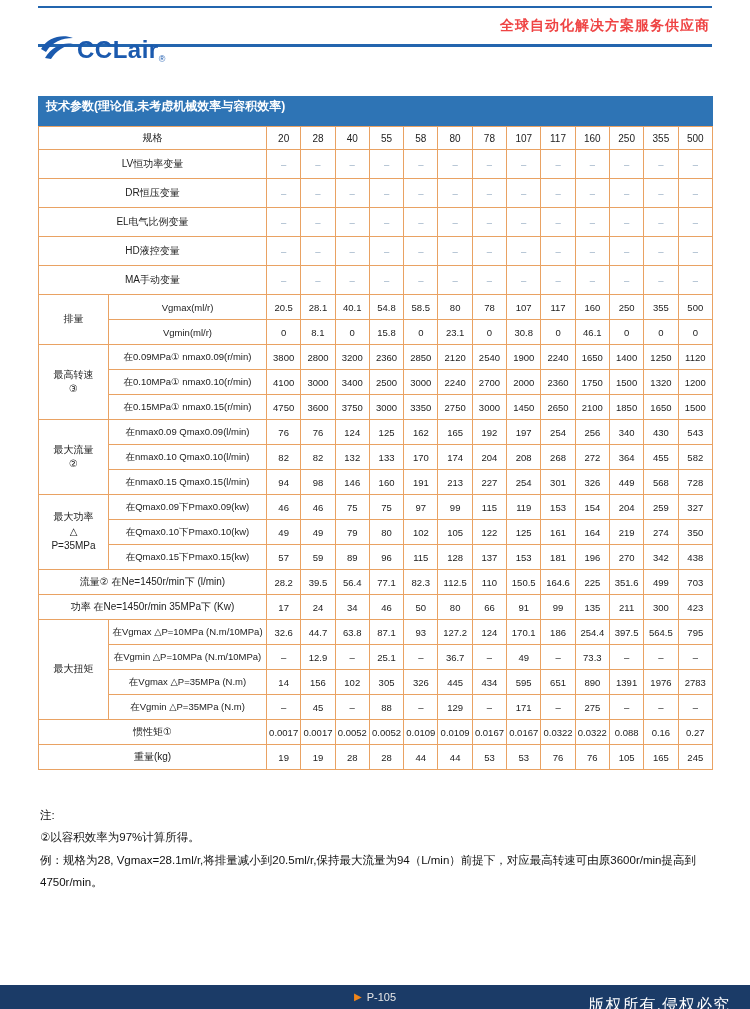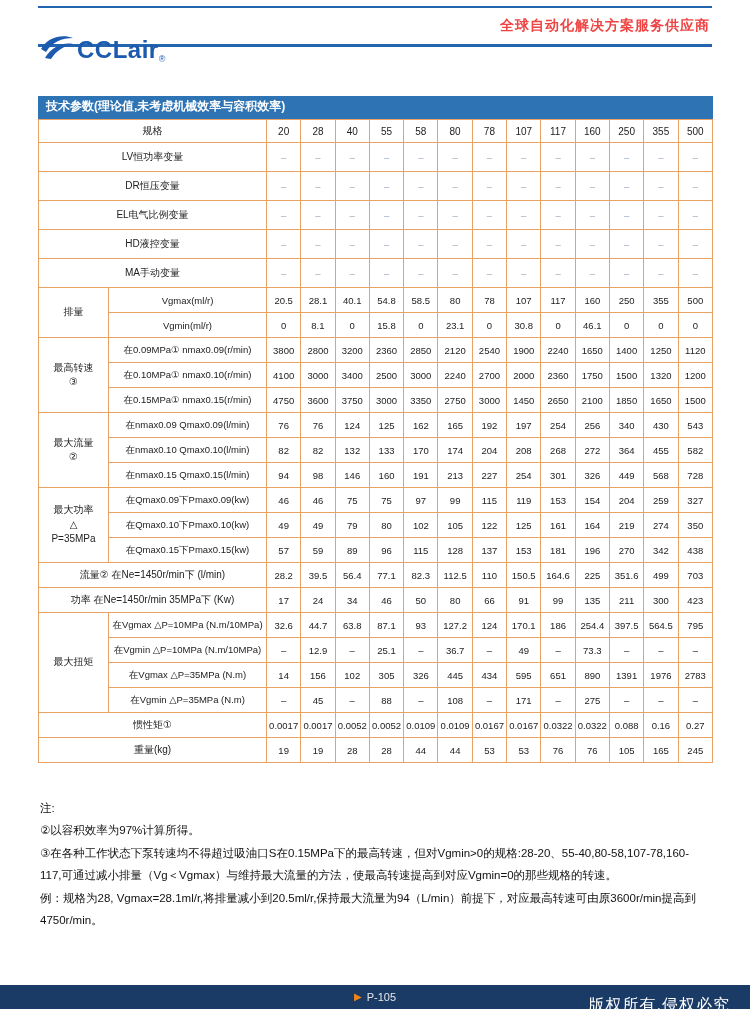--- a/index.html
+++ b/index.html
@@ -25,21 +25,21 @@
   .logo-swoosh{ margin-right:3px; margin-top:2px; }
   .logo-text{ color:#1B5AAE; font-weight:bold; font-size:24px; letter-spacing:.5px; line-height:28px; }
   .logo-reg{ color:#1B5AAE; font-size:9px; margin-top:1px; }
   .slogan{ color:#ef4444; font-size:14px; font-weight:bold; letter-spacing:1px; }
 
   
   .table-wrap{ margin:49px 37px 0 38px; }
   .table-title{
     background:#2E74B5; color:#fff;
     font-size:12px; font-weight:bold;
-    height:23px; line-height:21px; padding-left:8px;
+    height:30px; line-height:21px; padding-left:8px;
   }
   table{ width:100%; border-collapse:collapse; table-layout:fixed; }
   td{
     border:1px solid #E9A263;
     text-align:center; vertical-align:middle;
     font-size:9.5px; color:#222;
     height:25px; padding:0 1px; overflow:hidden;
   }
   tr.header-row td{ height:23px; font-size:10px; }
   tr.variant-row td{ height:29px; }
@@ -456,21 +456,21 @@
           <td class="val-cell">1976</td>
           <td class="val-cell">2783</td>
         </tr>
         <tr>
           <td class="sub-cell">在Vgmin △P=35MPa (N.m)</td>
           <td class="val-cell">–</td>
           <td class="val-cell">45</td>
           <td class="val-cell">–</td>
           <td class="val-cell">88</td>
           <td class="val-cell">–</td>
-          <td class="val-cell">108</td>
+          <td class="val-cell">129</td>
           <td class="val-cell">–</td>
           <td class="val-cell">171</td>
           <td class="val-cell">–</td>
           <td class="val-cell">275</td>
           <td class="val-cell">–</td>
           <td class="val-cell">–</td>
           <td class="val-cell">–</td>
         </tr>
         <tr>
           <td class="label-cell" colspan="2">惯性矩①</td>
@@ -504,21 +504,20 @@
           <td class="val-cell">165</td>
           <td class="val-cell">245</td>
         </tr>
       </tbody>
   </table>
 </div>
 
 <div class="notes">
     <div>注:</div>
     <div>②以容积效率为97%计算所得。</div>
-    <div>③在各种工作状态下泵转速均不得超过吸油口S在0.15MPa下的最高转速，但对Vgmin&gt;0的规格:28-20、55-40,80-58,107-78,160-117,可通过减小排量（Vg＜Vgmax）与维持最大流量的方法，使最高转速提高到对应Vgmin=0的那些规格的转速。</div>
     <div>例：规格为28, Vgmax=28.1ml/r,将排量减小到20.5ml/r,保持最大流量为94（L/min）前提下，对应最高转速可由原3600r/min提高到4750r/min。</div>
   </div>
 
 <div class="footer-bar">
   <div class="page-label">
     <span class="arrow">▶</span>
     <span>P-105</span>
   </div>
   <div class="copyright">版权所有,侵权必究</div>
 </div>

